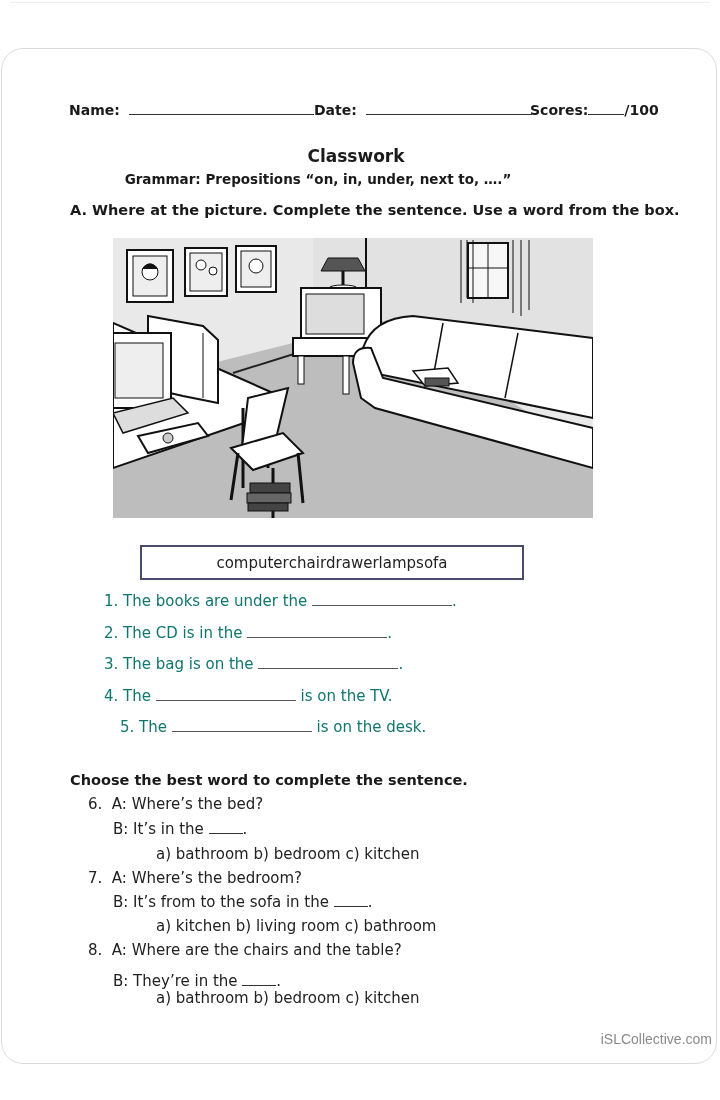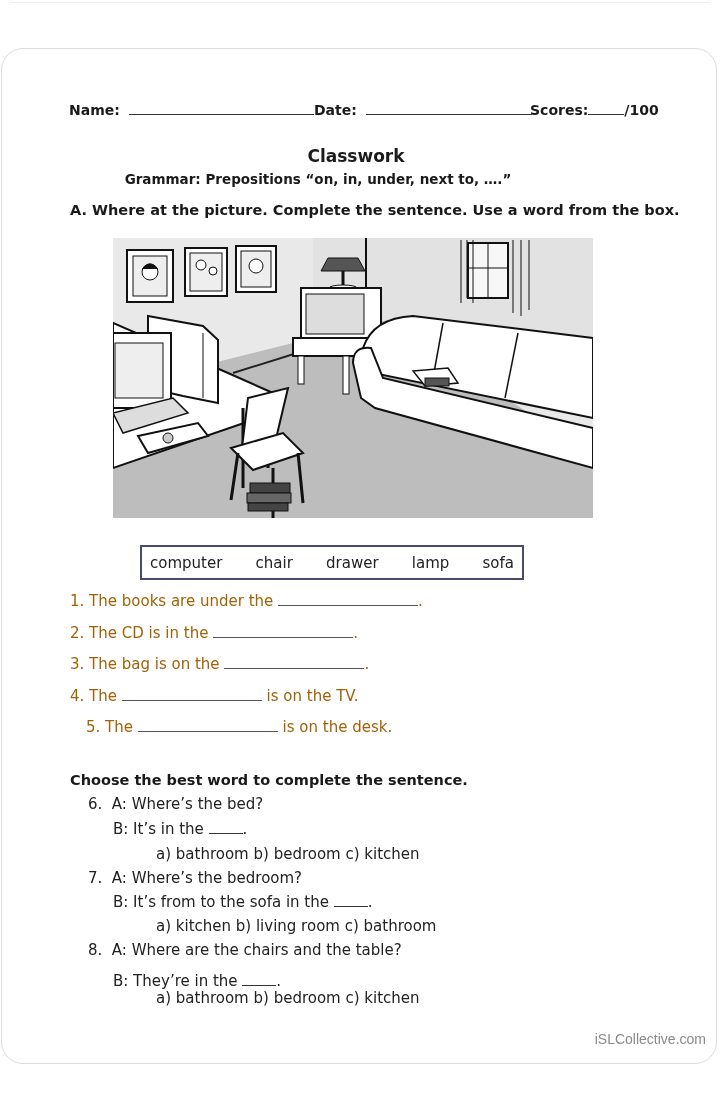--- a/index.html
+++ b/index.html
@@ -17,27 +17,27 @@
   .blank { display: inline-block; border-bottom: 1px solid #333; vertical-align: baseline; height: 1px; }
   .title { top: 146px; left: 0; width: 712px; text-align: center; font-size: 17px; font-weight: bold; }
   .subtitle { top: 171px; left: 0; width: 636px; text-align: center; font-size: 13.5px; font-weight: bold; }
   .instr { top: 202px; left: 70px; font-size: 14.5px; font-weight: bold; }
   .picture {
     position: absolute; left: 113px; top: 238px; width: 480px; height: 280px; background: #ffffff; overflow: hidden;
   }
   .wordbox {
     position: absolute; left: 140px; top: 545px; width: 384px; height: 35px;
     border: 2px solid #4a4a6a; box-sizing: border-box; display: flex; align-items: center;
-    justify-content: space-between; padding: 0 8px; font-size: 15px; color: #222;
-  }
-  .q { font-size: 15px; color: #a16207; }
+    justify-content: center; padding: 0 8px; font-size: 15px; color: #222;
+  }
+  .q { font-size: 15px; color: #0f766e; margin-left: 34px; }
   .q .blank { border-bottom: 1px solid #555; }
   .bold-h { top: 772px; left: 70px; font-size: 14.5px; font-weight: bold; }
   .mc { font-size: 15px; color: #222; }
-  .footer { top: 1031px; right: 14px; font-size: 14px; color: #8a8a8a; font-family: "Liberation Sans", sans-serif; margin-left: 8px; }
+  .footer { top: 1031px; right: 8px; font-size: 14px; color: #8a8a8a; font-family: "Liberation Sans", sans-serif; margin-left: 8px; }
 </style>
 </head>
 <body>
 
 <div class="topline"></div>
 
 <div class="card"></div>
 
 <div class="abs hdr" style="left:69px;">
   <span>Name:</span>

